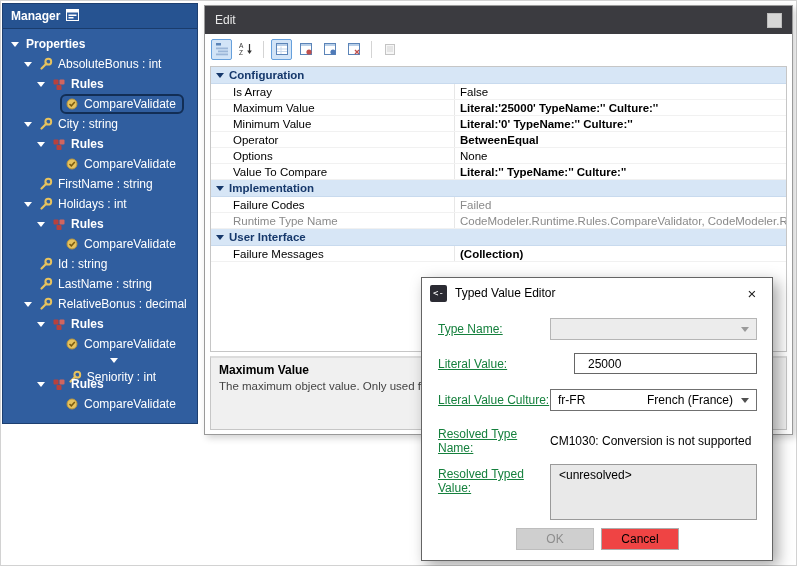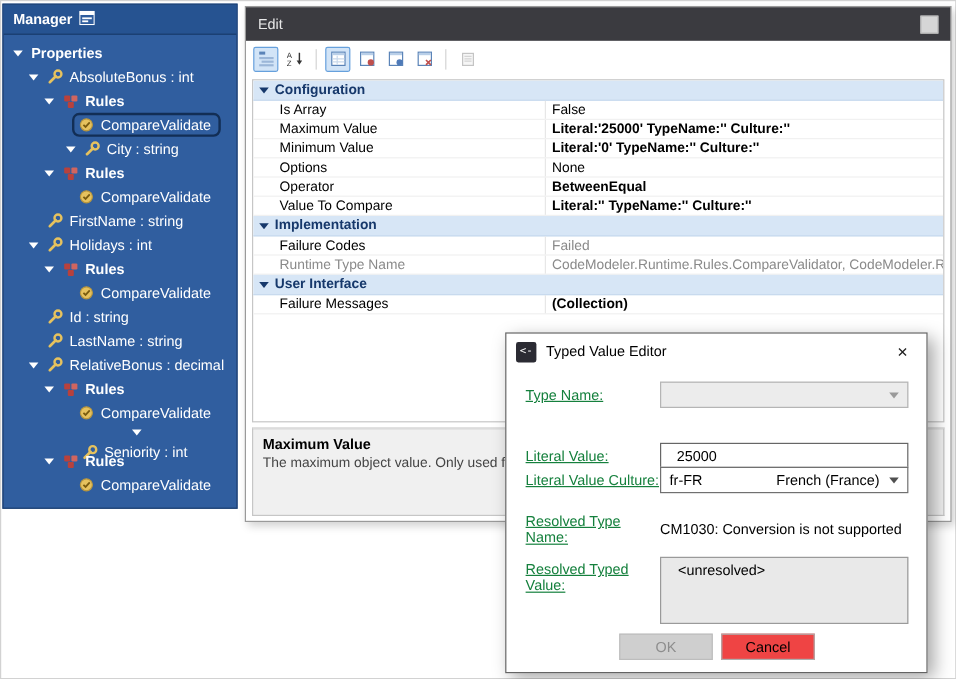--- a/index.html
+++ b/index.html
@@ -40,31 +40,31 @@
   .desc-title{font-weight:bold;font-size:12px;}
   .desc-text{margin-top:3px;color:#444;white-space:nowrap;}
 
   
   .dialog{position:absolute;left:420px;top:276px;width:352px;height:284px;background:#fff;border:1px solid #646464;box-shadow:5px 5px 14px rgba(0,0,0,.35);font-size:12px;}
   .dlg-title{height:30px;display:flex;align-items:center;gap:8px;padding-left:8px;}
   .dlg-icon{width:17px;height:17px;background:#2b2b33;color:#fff;font-size:9px;font-family:"DejaVu Sans Mono",monospace;display:flex;align-items:center;justify-content:center;border-radius:2px;flex:0 0 17px;}
   .dlg-title-text{flex:1;color:#000;}
   .dlg-close{width:40px;height:29px;display:flex;align-items:center;justify-content:center;font-size:15px;color:#222;}
   .dlg-row{position:absolute;left:16px;right:15px;display:flex;align-items:center;}
-  .dlg-row.r1{top:40px;} .dlg-row.r2{top:91px;} .dlg-row.r3{top:111px;} .dlg-row.r4{top:149px;} .dlg-row.r5{top:186px;align-items:flex-start;}
+  .dlg-row.r1{top:40px;} .dlg-row.r2{top:75px;gap:24px;} .dlg-row.r3{top:111px;} .dlg-row.r4{top:149px;} .dlg-row.r5{top:186px;align-items:flex-start;}
   .dlg-label{flex:0 0 112px;color:#15803d;text-decoration:underline;}
   .dlg-row.r5 .dlg-label{padding-top:3px;}
   .combo{flex:1;height:22px;border:1px solid #707070;background:#fff;display:flex;align-items:center;padding:0 7px;gap:8px;}
   .combo.disabled{background:#ececec;border-color:#b5b5b5;color:#777;}
   .combo .spacer{flex:1;}
   .carrow{width:0;height:0;border:4px solid transparent;border-top:5px solid #505050;margin-top:5px;flex:0 0 auto;}
   .combo.disabled .carrow{border-top-color:#9a9a9a;}
   .textbox{flex:1;height:21px;border:1px solid #666;background:#fff;display:flex;align-items:center;padding:0 13px;}
   .statictext{flex:1;}
-  .multibox{flex:1;height:56px;border:1px solid #9a9a9a;background:#e9e9e9;padding:3px 14px;}
+  .multibox{flex:1;height:56px;border:1px solid #9a9a9a;background:#e9e9e9;padding:3px 8px;}
   .dlg-buttons{position:absolute;right:93px;bottom:10px;display:flex;gap:7px;}
   .btn{width:78px;height:22px;display:flex;align-items:center;justify-content:center;border:1px solid #adadad;background:#ef4444;font-size:12px;color:#000;}
   .btn.disabled{background:#cfcfcf;border-color:#bdbdbd;color:#8d8d8d;}
 </style>
 </head>
 <body>
 
 <div class="screen">
 
   <div class="tree-panel">
@@ -116,21 +116,21 @@
           <span class="sel-wrap">
             <span class="ticon">
               <svg width="14" height="14">
                 <circle cx="7" cy="7" r="5" fill="#e6c25e" stroke="#b8963e"></circle>
                 <path d="M4.5 7 l1.8 1.8 L9.8 5" stroke="#7a5c10" stroke-width="1.5" fill="none"></path>
               </svg>
             </span>
             <span class="tlabel">CompareValidate</span>
           </span>
         </div>
-        <div class="tree-item" style="padding-left: 19px; margin-left: 31px;">
+        <div class="tree-item" style="padding-left: 19px;">
           <span class="expander has"></span>
           <span class="sel-wrap">
             <span class="ticon">
               <svg width="14" height="14" viewBox="0 0 14 14">
                 <path d="M2.5 11.5 L7.5 6.5" stroke="#e6c25e" stroke-width="2.2" stroke-linecap="round"></path>
                 <circle cx="9.3" cy="4.7" r="2.9" fill="none" stroke="#e6c25e" stroke-width="2"></circle>
               </svg>
             </span>
             <span class="tlabel">City : string</span>
           </span>
@@ -380,26 +380,26 @@
         </div>
         <div class="grid-row">
           <div class="gname">Maximum Value</div>
           <div class="gvalue bold">Literal:'25000' TypeName:'' Culture:''</div>
         </div>
         <div class="grid-row">
           <div class="gname">Minimum Value</div>
           <div class="gvalue bold">Literal:'0' TypeName:'' Culture:''</div>
         </div>
         <div class="grid-row">
+          <div class="gname">Operator</div>
+          <div class="gvalue bold">BetweenEqual</div>
+        </div>
+        <div class="grid-row">
           <div class="gname">Options</div>
           <div class="gvalue">None</div>
-        </div>
-        <div class="grid-row">
-          <div class="gname">Operator</div>
-          <div class="gvalue bold">BetweenEqual</div>
         </div>
         <div class="grid-row">
           <div class="gname">Value To Compare</div>
           <div class="gvalue bold">Literal:'' TypeName:'' Culture:''</div>
         </div>
         <div class="grid-cat">
           <span class="cat-chev"></span>
           <span>Implementation</span>
         </div>
         <div class="grid-row">

